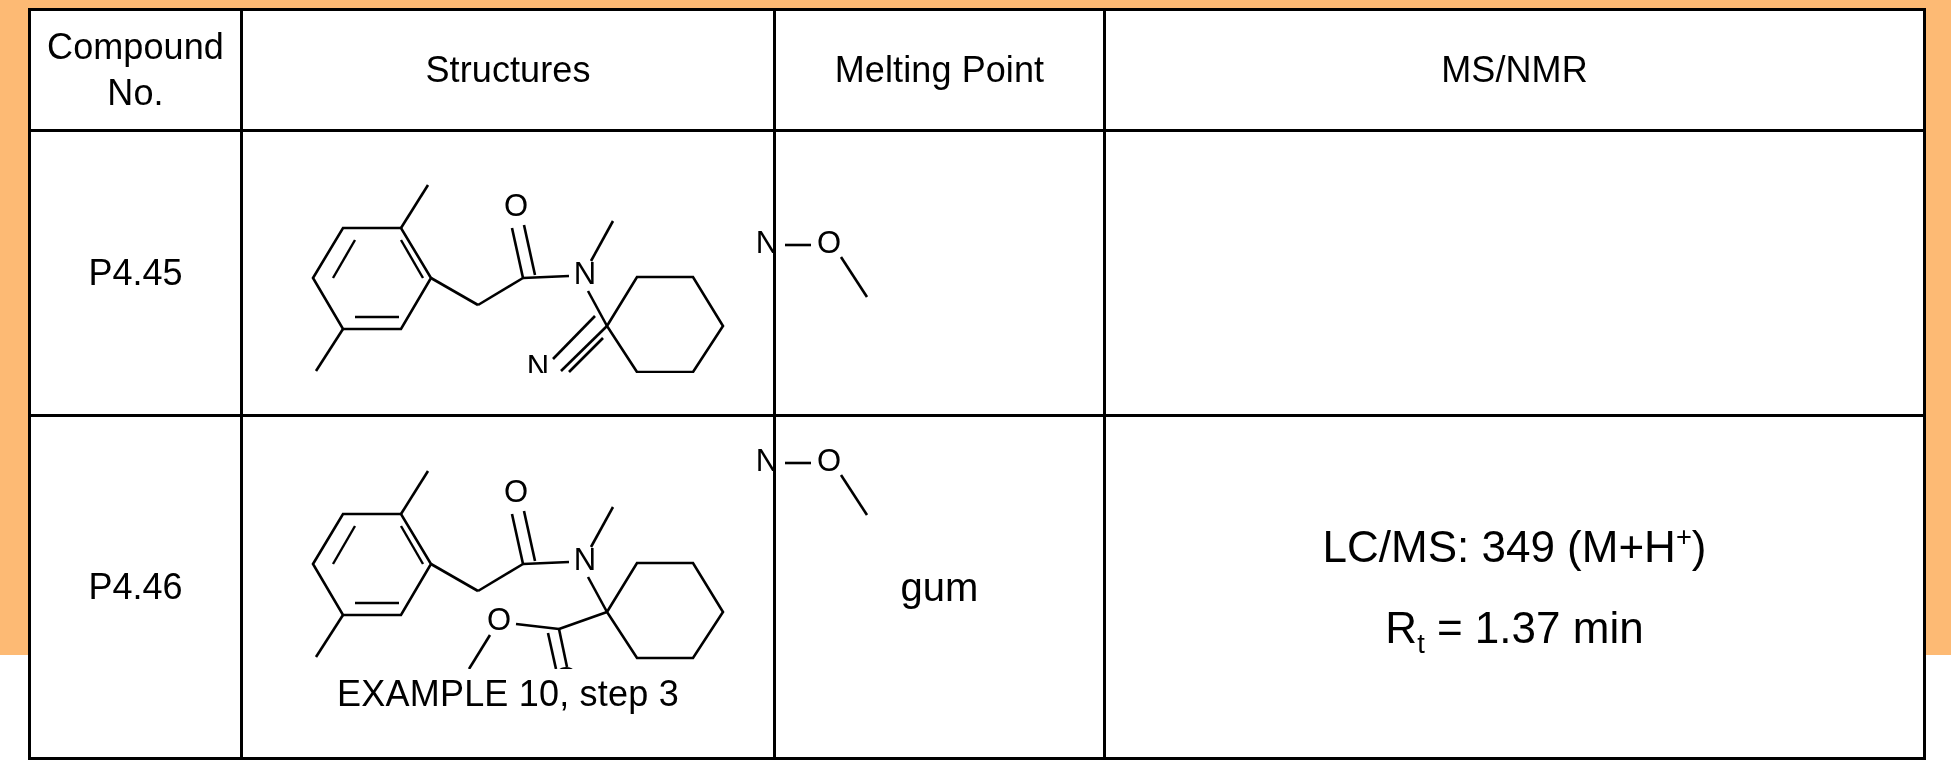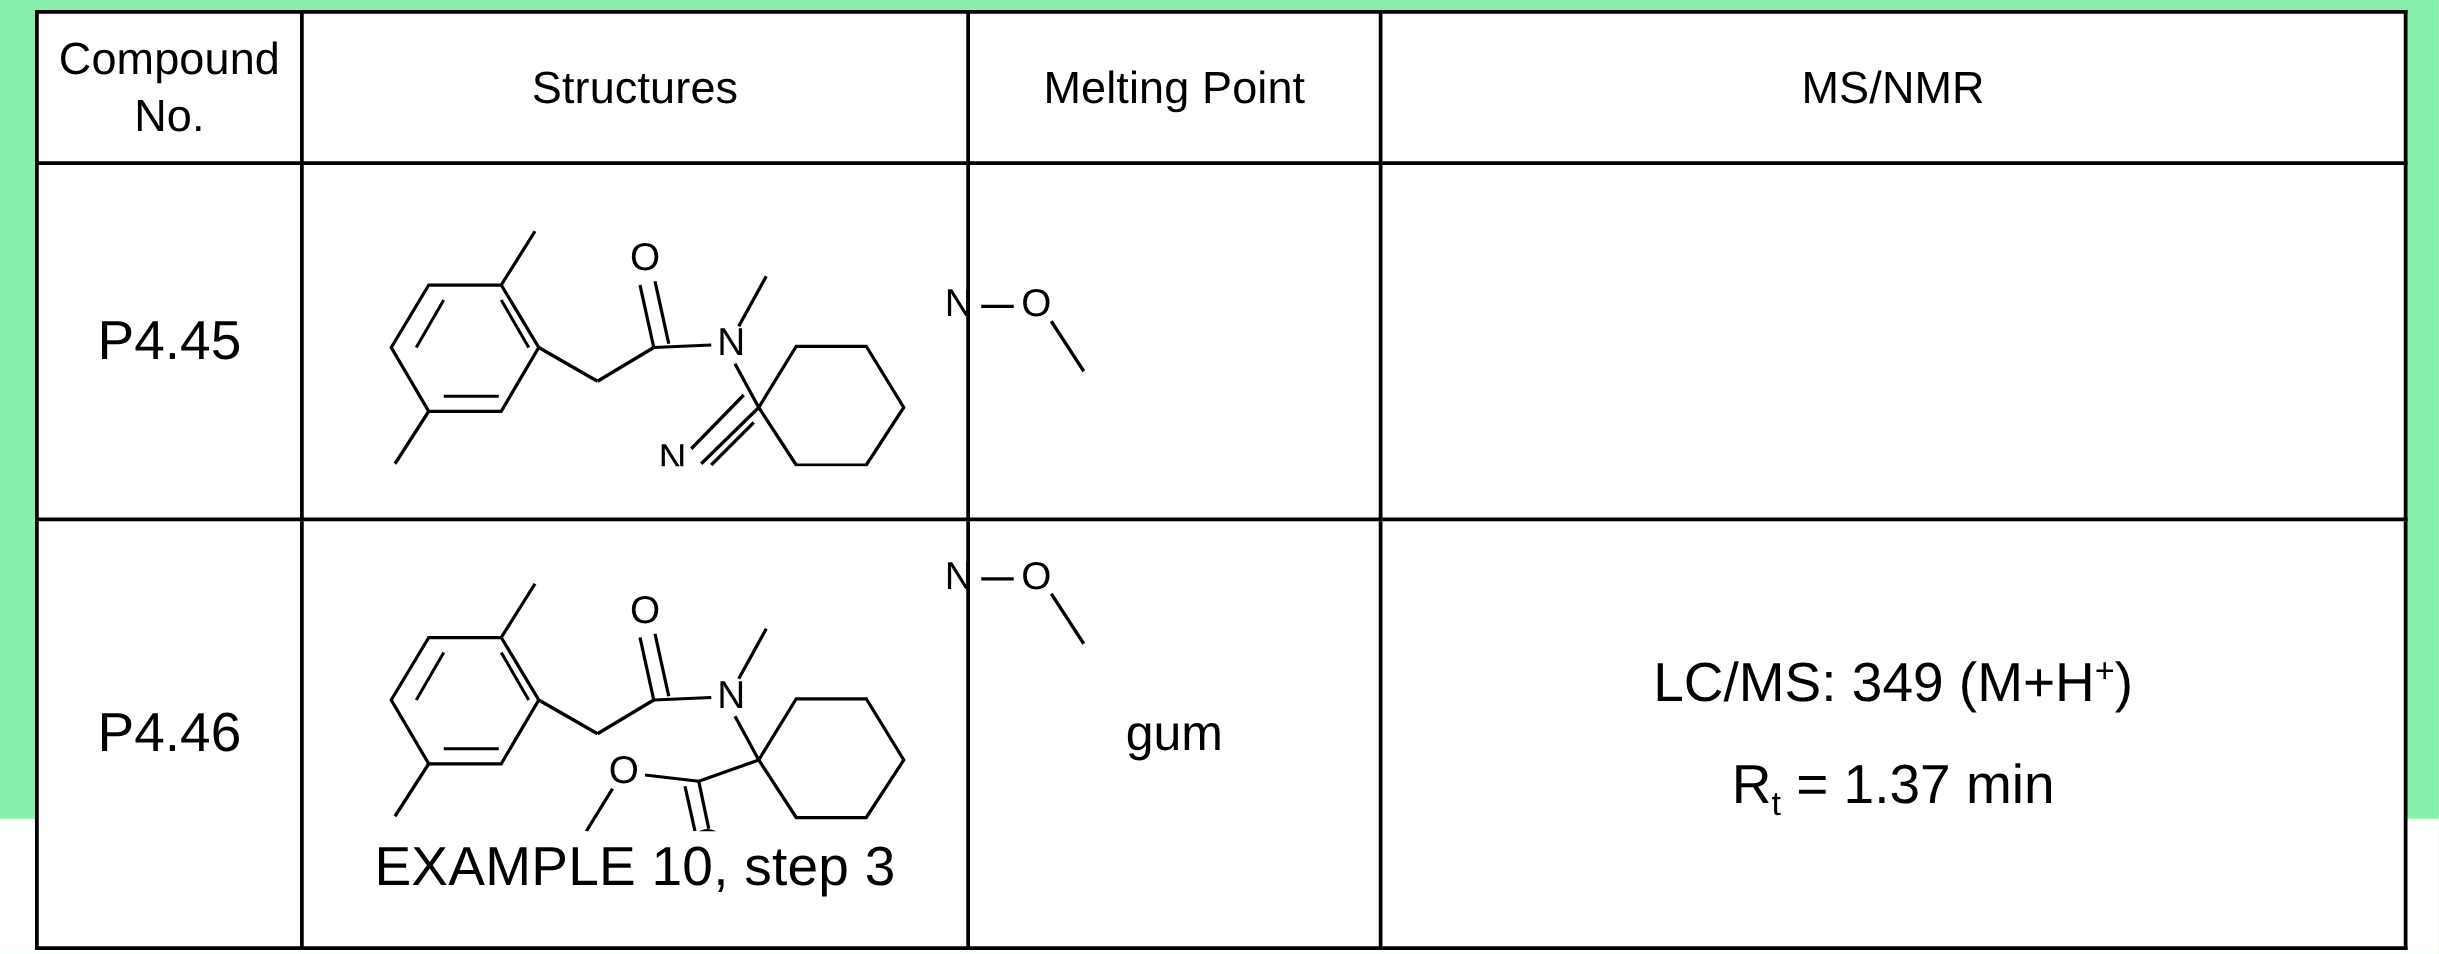--- a/index.html
+++ b/index.html
@@ -13,21 +13,21 @@
     height: 763px;
     font-family: "Liberation Sans", sans-serif;
     color: #000000;
     overflow: hidden;
   }
 
   #sheet {
     position: relative;
     width: 1951px;
     height: 655px;
-    background: #86efac;
+    background: #fdba74;
   }
 
   table.compound-table {
     position: absolute;
     left: 28px;
     top: 8px;
     width: 1895px;
     height: 742px;
     border-collapse: collapse;
     table-layout: fixed;
@@ -50,21 +50,21 @@
 
   .hdr-cell {
     height: 118px;
     font-size: 36px;
     line-height: 1.28;
     letter-spacing: 0.1px;
   }
   .hdr-cell .hdr-line { display: block; }
 
   .row-no {
-    font-size: 44px;
+    font-size: 36px;
   }
   .row-mp {
     font-size: 40px;
   }
 
   .ms-block {
     font-size: 44px;
     line-height: 1.85;
   }
   .ms-line { display: block; white-space: nowrap; }
@@ -75,21 +75,21 @@
     padding: 6px 0 4px 0;
   }
   .struct-wrap {
     display: flex;
     flex-direction: column;
     align-items: center;
     justify-content: center;
   }
   .struct-svg { display: block; }
   .struct-caption {
-    font-size: 44px;
+    font-size: 36px;
     margin-top: 4px;
     letter-spacing: 0.2px;
   }
 
   
   .bond {
     stroke: #000000;
     stroke-width: 2.6;
     fill: none;
     stroke-linecap: butt;

